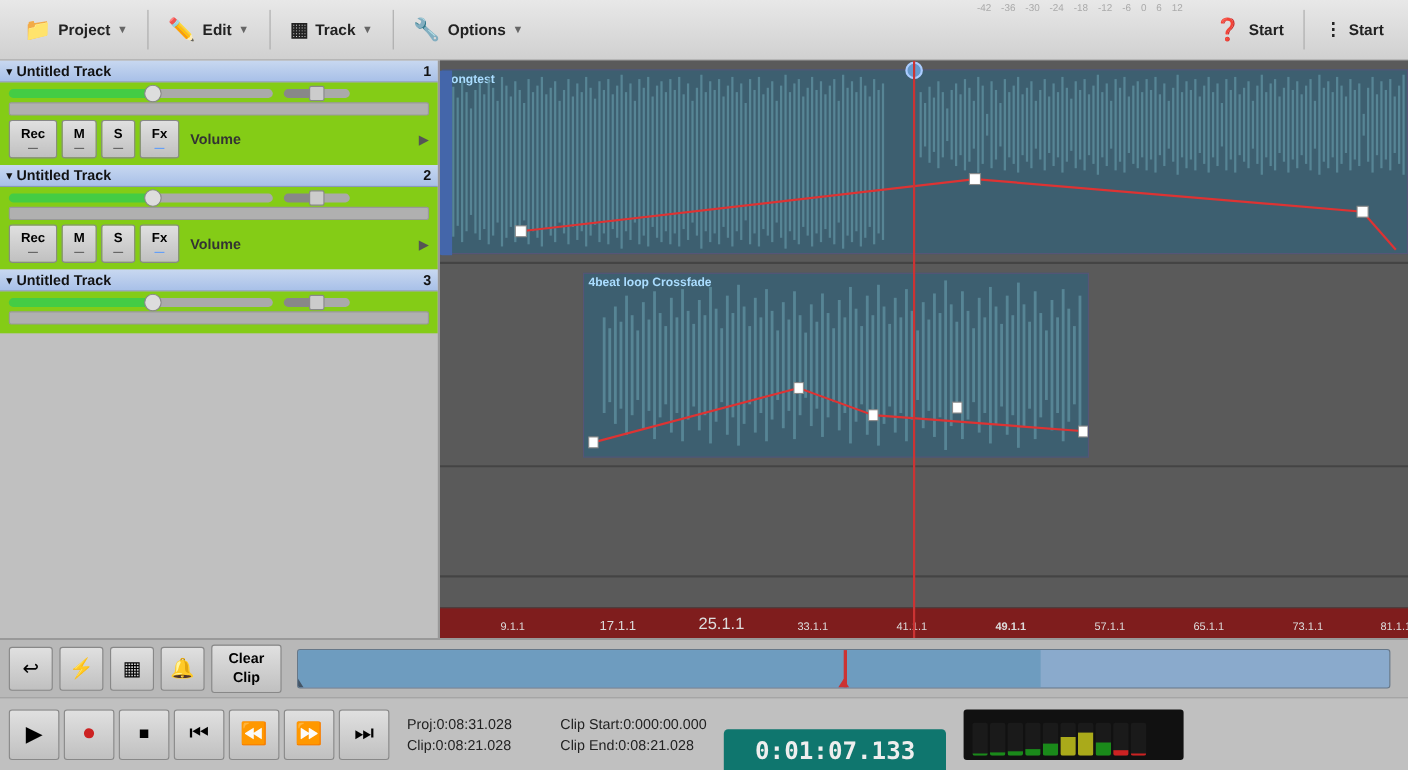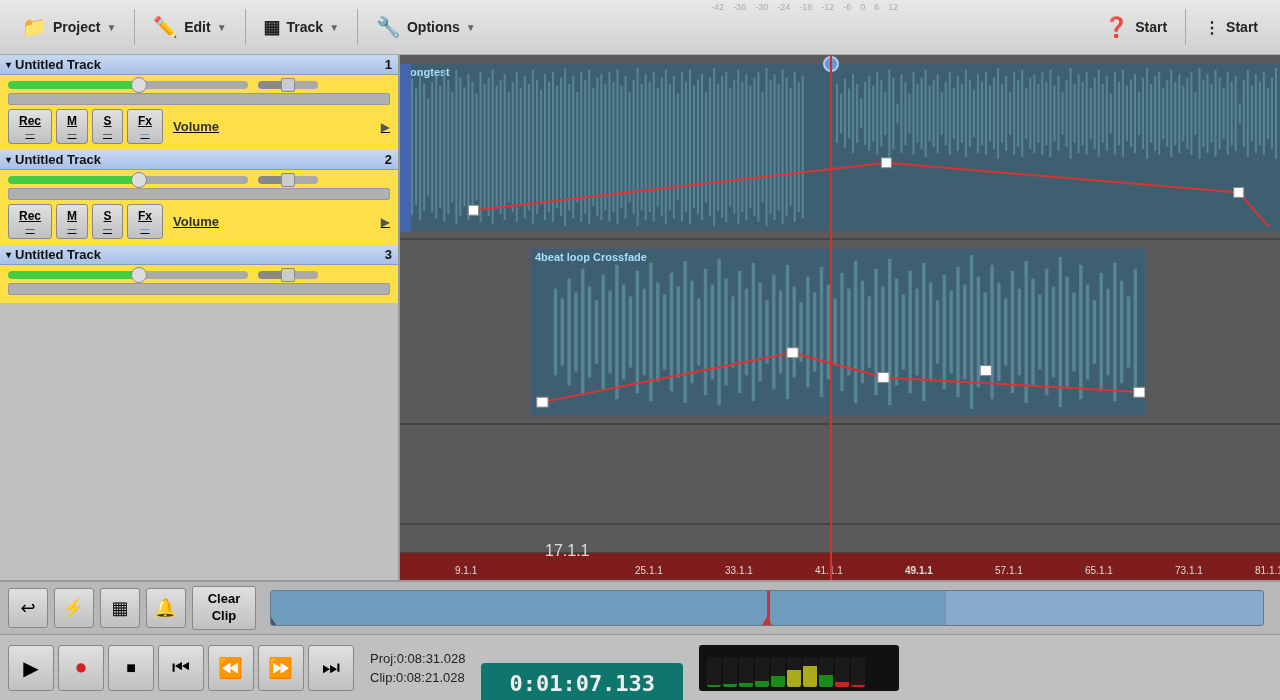--- a/index.html
+++ b/index.html
@@ -31,21 +31,21 @@
 
     .track-header {
       background: linear-gradient(to bottom, #c8d8f0, #a8c0e8);
       border-bottom: 1px solid #8899bb;
       padding: 2px 6px;
       display: flex; align-items: center; justify-content: space-between;
       font-weight: bold; font-size: 13px; color: #111;
     }
     .track-header .chevron { font-size: 10px; margin-right: 4px; }
 
-    .track-controls { padding: 6px 8px; background: #fde047; text-decoration: underline; }
+    .track-controls { padding: 6px 8px; background: #84cc16; }
 
     .slider-row { display: flex; align-items: center; margin-bottom: 4px; }
     .slider-green {
       -webkit-appearance: none; appearance: none;
       width: 240px; height: 8px; border-radius: 4px;
       background: linear-gradient(to right, #44cc44 0%, #44cc44 55%, #aaa 55%);
       outline: none; cursor: pointer;
     }
     .slider-green::-webkit-slider-thumb {
       -webkit-appearance: none; width: 16px; height: 16px;
@@ -505,21 +505,21 @@
         </svg>
 
         <div style="position:absolute;left:-4px;top:0;width:12px;height:168px;background:#4466aa;border-radius:3px 0 0 3px;cursor:ew-resize;"></div>
 
         <div style="position:absolute;left:420px;top:-8px;width:16px;height:16px;border-radius:50%;background:#6699cc;border:2px solid #aaccff;"></div>
       </div>
     </div>
 
     <div style="position:absolute;left:0;right:0;top:185px;height:185px;background:#5a5a5a;border-bottom:2px solid #444;">
 
-      <div style="position:absolute;left:130px;top:8px;width:616px;height:168px;background:#3d5f70;border:1px solid #557;">
+      <div style="position:absolute;left:130px;top:8px;width:460px;height:168px;background:#3d5f70;border:1px solid #557;">
         <span style="position:absolute;top:2px;left:4px;font-size:11px;color:#aaddff;font-weight:bold;">4beat loop Crossfade</span>
         <svg style="position:absolute;top:0;left:0;width:100%;height:100%;" viewBox="0 0 540 168" preserveAspectRatio="none">
           <g fill="#5a8a9a" opacity="0.9">
 
             <rect x="20" y="40" width="3" height="88"></rect>
             <rect x="26" y="50" width="3" height="68"></rect>
             <rect x="32" y="30" width="3" height="108"></rect>
             <rect x="38" y="44" width="3" height="80"></rect>
             <rect x="44" y="20" width="3" height="128"></rect>
             <rect x="50" y="38" width="3" height="92"></rect>
@@ -617,22 +617,22 @@
 
     <div style="position:absolute;left:0;right:0;top:370px;height:100px;background:#5a5a5a;border-bottom:2px solid #444;">
     </div>
 
     <div style="position:absolute;left:430px;top:0;bottom:0;width:2px;background:#cc3333;z-index:20;"></div>
 
     <div style="position:absolute;left:0;right:0;bottom:0;height:28px;background:#7f1d1d;border-top:1px solid #444;display:flex;align-items:flex-end;">
       <div style="display:flex;width:100%;position:relative;height:100%;">
 
         <span style="position:absolute;left:55px;bottom:4px;font-size:10px;color:#ddd;">9.1.1</span>
-        <span style="position:absolute;left:145px;bottom:20px;font-size:16px;color:#ddd;">17.1.1</span>
-        <span style="position:absolute;left:235px;bottom:4px;font-size:10px;color:#ddd;margin-top:12px;">25.1.1</span>
+        <span style="position:absolute;left:145px;bottom:4px;font-size:12px;color:#ddd;">17.1.1</span>
+        <span style="position:absolute;left:235px;bottom:4px;font-size:15px;color:#ddd;margin-top:12px;">25.1.1</span>
         <span style="position:absolute;left:325px;bottom:4px;font-size:10px;color:#ddd;">33.1.1</span>
         <span style="position:absolute;left:415px;bottom:4px;font-size:10px;color:#ddd;">41.1.1</span>
         <span style="position:absolute;left:505px;bottom:4px;font-size:10px;color:#ddd;font-weight:bold;">49.1.1</span>
         <span style="position:absolute;left:595px;bottom:4px;font-size:10px;color:#ddd;">57.1.1</span>
         <span style="position:absolute;left:685px;bottom:4px;font-size:10px;color:#ddd;">65.1.1</span>
         <span style="position:absolute;left:775px;bottom:4px;font-size:10px;color:#ddd;">73.1.1</span>
         <span style="position:absolute;left:855px;bottom:4px;font-size:10px;color:#ddd;">81.1.1</span>
       </div>
     </div>
 
@@ -686,20 +686,24 @@
     </button>
     <button class="transport-btn">
       <span>⏭</span>
     </button>
 
     <div id="time-display">
       <span>Proj:0:08:31.028</span>
       <span>Clip:0:08:21.028</span>
     </div>
 
+    <div id="time-display" style="margin-left:40px;display:flex;flex-direction:column;gap:4px;font-size:13px;">
+      <span>Clip Start:0:000:00.000</span>
+      <span>Clip End:0:08:21.028</span>
+    </div>
 
     <div id="time-display-main">
       <span>0:01:07.133</span>
     </div>
 
     <div id="vu-meter">
       <div style="color:#aaa;font-size:9px;position:absolute;top:2px;display:flex;gap:9px;margin-left:4px;">
         <span>-42</span>
           <span>-36</span>
           <span>-30</span>

